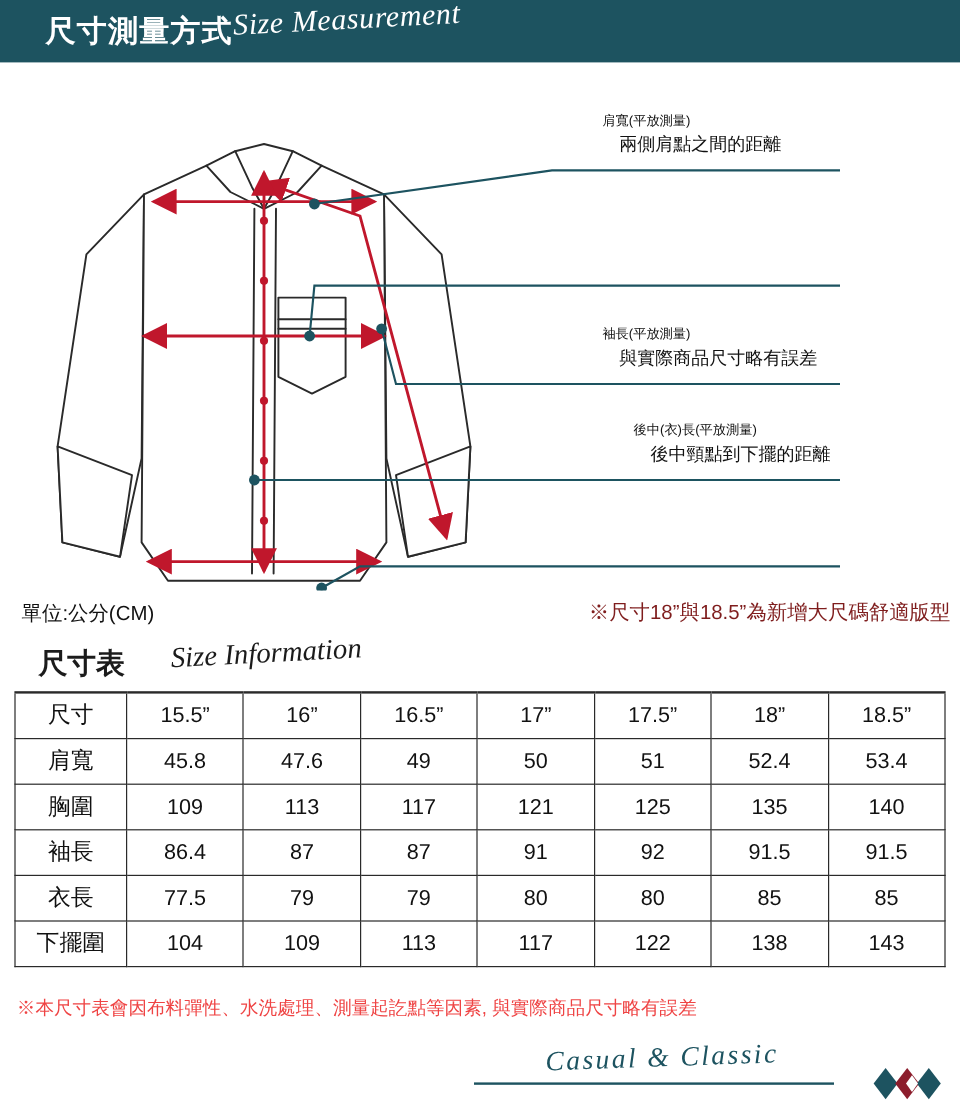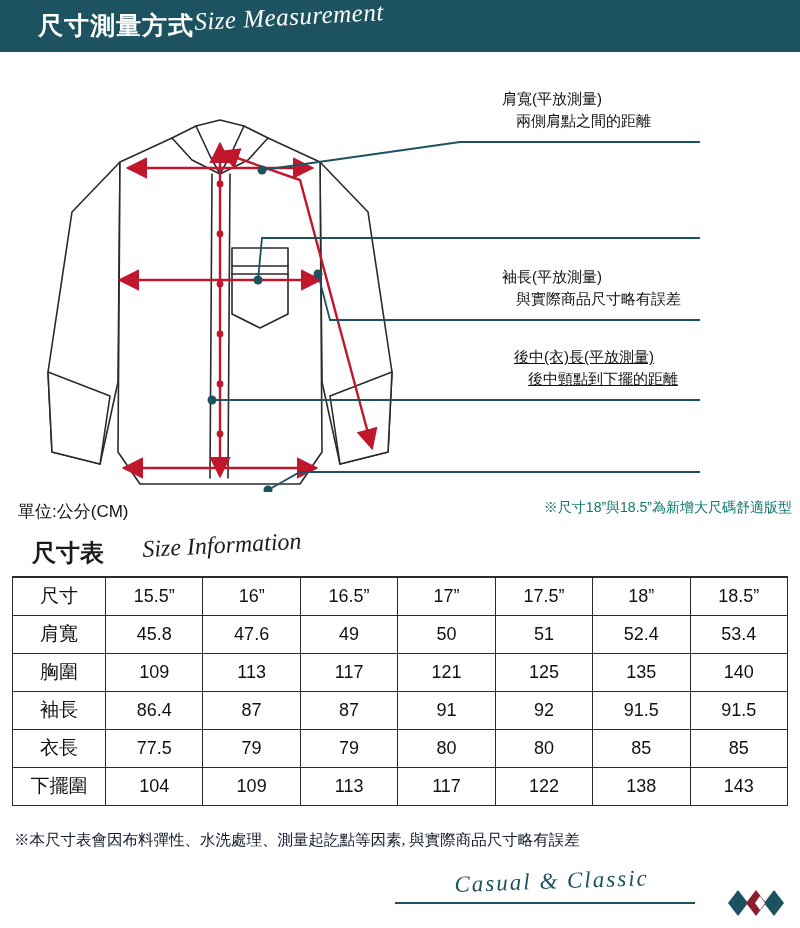--- a/index.html
+++ b/index.html
@@ -60,41 +60,41 @@
   .illus svg { display: block; }
 
   
   .callout {
     position: absolute;
     font-size: 17px;
     color: #111;
     white-space: nowrap;
     line-height: 1.35;
   }
-  .callout .main { font-size: 15px; font-weight: normal; }
+  .callout .main { font-size: 11px; font-weight: normal; }
   .callout .sub  { font-size: 15px; display: block; margin-left: 14px; }
 
   
   .unit-row {
     position: absolute;
     left: 0; top: 492px;
     width: 800px;
     height: 40px;
   }
   .unit-text {
     position: absolute;
     left: 18px; top: 8px;
     font-size: 17px;
     color: #111;
   }
   .redstar-note {
     position: absolute;
     right: 8px; top: 7px;
-    font-size: 14px;
-    color: #0f766e;
+    font-size: 17px;
+    color: #7f1d1d;
     white-space: nowrap;
   }
 
   
   .size-title {
     position: absolute;
     left: 0; top: 534px;
     width: 800px;
     height: 40px;
   }
@@ -144,23 +144,22 @@
     font-size: 19px;
   }
   table.size-table td { width: 97px; }
 
   
   .footnote {
     position: absolute;
     left: 14px;
     top: 830px;
     font-size: 15.5px;
-    color: #0f172a;
+    color: #ef4444;
     white-space: nowrap;
-    font-family: Liberation Serif, serif;
   }
 
   
   .brand-zone {
     position: absolute;
     left: 0;
     top: 862px;
     width: 800px;
     height: 66px;
   }
@@ -275,21 +274,21 @@
     </svg>
 
     <div class="callout" style="left:502px; top:36px;">
       <span class="main">肩寬(平放測量)</span>
       <span class="sub">兩側肩點之間的距離</span>
     </div>
     <div class="callout" style="left:502px; top:214px;">
       <span class="main">袖長(平放測量)</span>
       <span class="sub">與實際商品尺寸略有誤差</span>
     </div>
-    <div class="callout" style="left:514px; top:294px;text-decoration:underline;">
+    <div class="callout" style="left:528px; top:294px;">
       <span class="main">後中(衣)長(平放測量)</span>
       <span class="sub">後中頸點到下擺的距離</span>
     </div>
   </div>
 
   <div class="unit-row">
     <span class="unit-text">單位:公分(CM)</span>
     <span class="redstar-note">※尺寸18”與18.5”為新增大尺碼舒適版型</span>
   </div>
 

